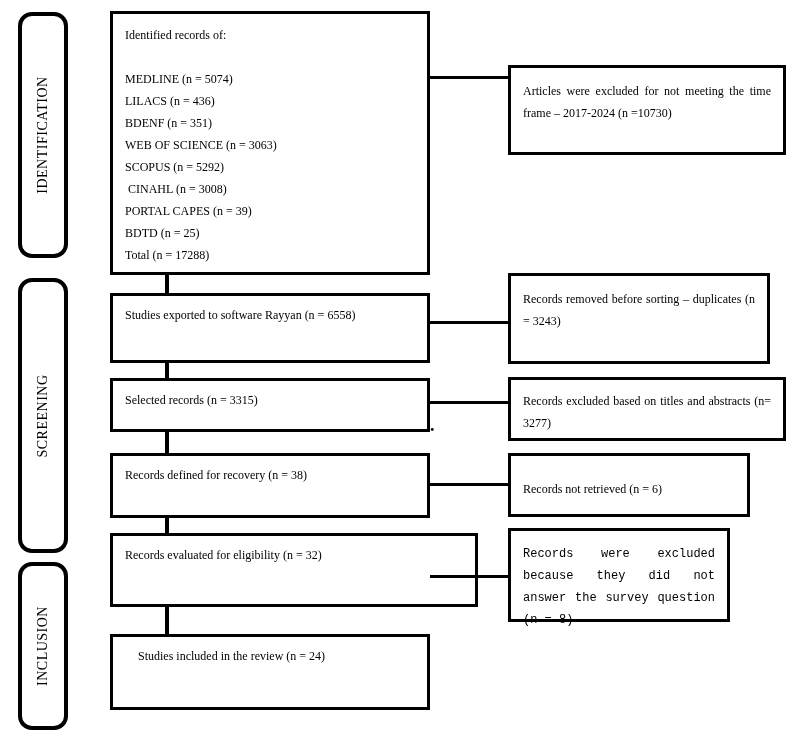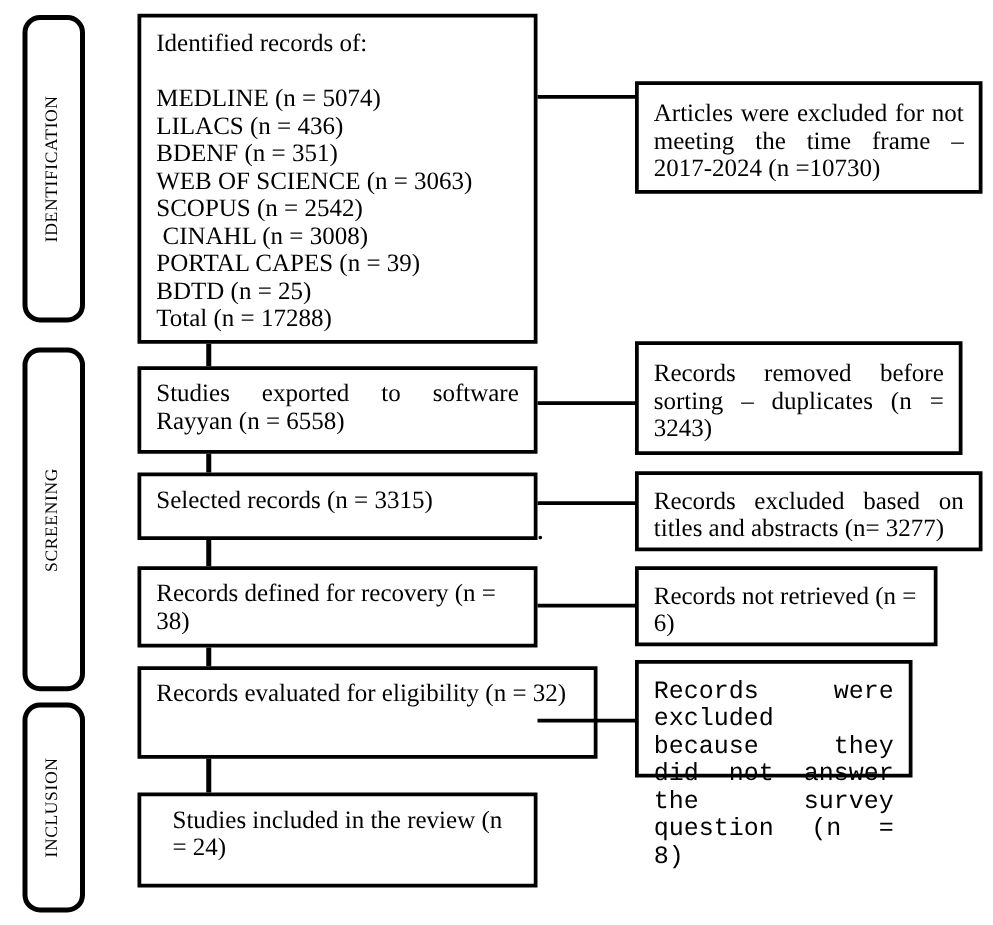--- a/index.html
+++ b/index.html
@@ -10,21 +10,21 @@
     background: #ffffff;
     font-family: "Liberation Serif", serif;
     color: #000000;
     overflow: hidden;
   }
   .box {
     position: absolute;
     box-sizing: border-box;
     border: 3px solid #000000;
     background: #ffffff;
-    font-size: 20px;
+    font-size: 12px;
     line-height: 22px;
     padding: 8px 12px;
   }
   .justify { text-align: justify; }
   .stage {
     position: absolute;
     box-sizing: border-box;
     border: 4px solid #000000;
     border-radius: 14px;
     background: #ffffff;
@@ -58,21 +58,21 @@
     <span class="stage-label">INCLUSION</span>
   </div>
 
   <div class="box" style="left:110px; top:11px; width:320px; height:264px; padding-top:10px;">
     <div class="b1-line">Identified records of:</div>
     <div class="b1-spacer"></div>
     <div class="b1-line">MEDLINE (n = 5074)</div>
     <div class="b1-line">LILACS (n = 436)</div>
     <div class="b1-line">BDENF (n = 351)</div>
     <div class="b1-line">WEB OF SCIENCE (n = 3063)</div>
-    <div class="b1-line">SCOPUS (n = 2542)</div>
+    <div class="b1-line">SCOPUS (n = 5292)</div>
     <div class="b1-line"> CINAHL (n = 3008)</div>
     <div class="b1-line">PORTAL CAPES (n = 39)</div>
     <div class="b1-line">BDTD (n = 25)</div>
     <div class="b1-line">Total (n = 17288)</div>
   </div>
 
   <div class="box justify" style="left:110px; top:293px; width:320px; height:70px;">
     <span>Studies exported to software Rayyan (n = 6558)</span>
   </div>
 
@@ -97,21 +97,21 @@
   </div>
 
   <div class="box justify" style="left:508px; top:273px; width:262px; height:91px; padding-top:12px;">
     <span>Records removed before sorting – duplicates (n = 3243)</span>
   </div>
 
   <div class="box justify" style="left:508px; top:377px; width:278px; height:64px; padding-top:10px;font-family:Liberation Serif, serif;">
     <span>Records excluded based on titles and abstracts (n= 3277)</span>
   </div>
 
-  <div class="box" style="left:508px; top:453px; width:242px; height:64px; padding-top:10px;">
+  <div class="box" style="left:508px; top:453px; width:242px; height:64px; padding-top:22px;">
     <span>Records not retrieved (n = 6)</span>
   </div>
 
   <div class="box justify" style="left:508px; top:528px; width:222px; height:94px; padding-top:12px;font-family:Liberation Mono, monospace;">
     <span>Records were excluded because they did not answer the survey question (n = 8)</span>
   </div>
 
   <div class="conn" style="left:430px; top:76px;  width:78px; height:3px;"></div>
   <div class="conn" style="left:430px; top:321px; width:78px; height:3px;"></div>
   <div class="conn" style="left:430px; top:401px; width:78px; height:3px;"></div>

